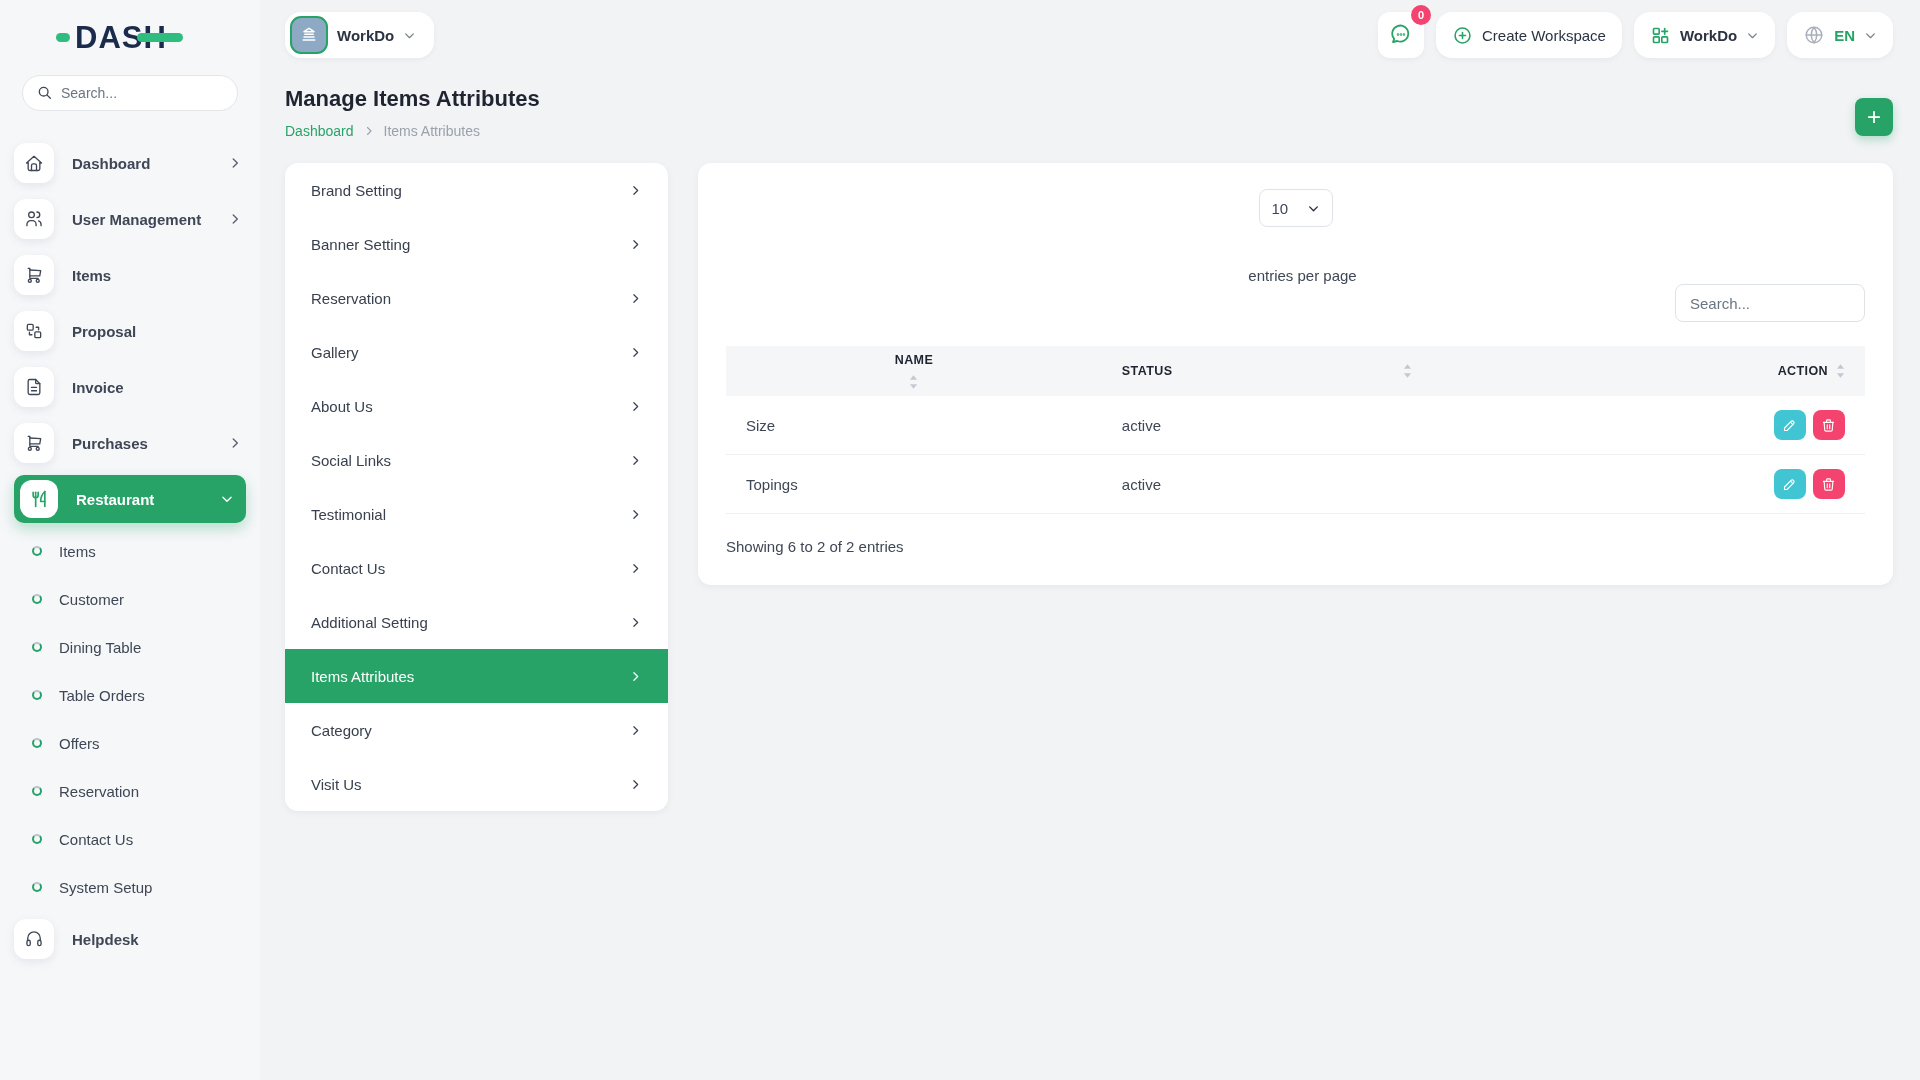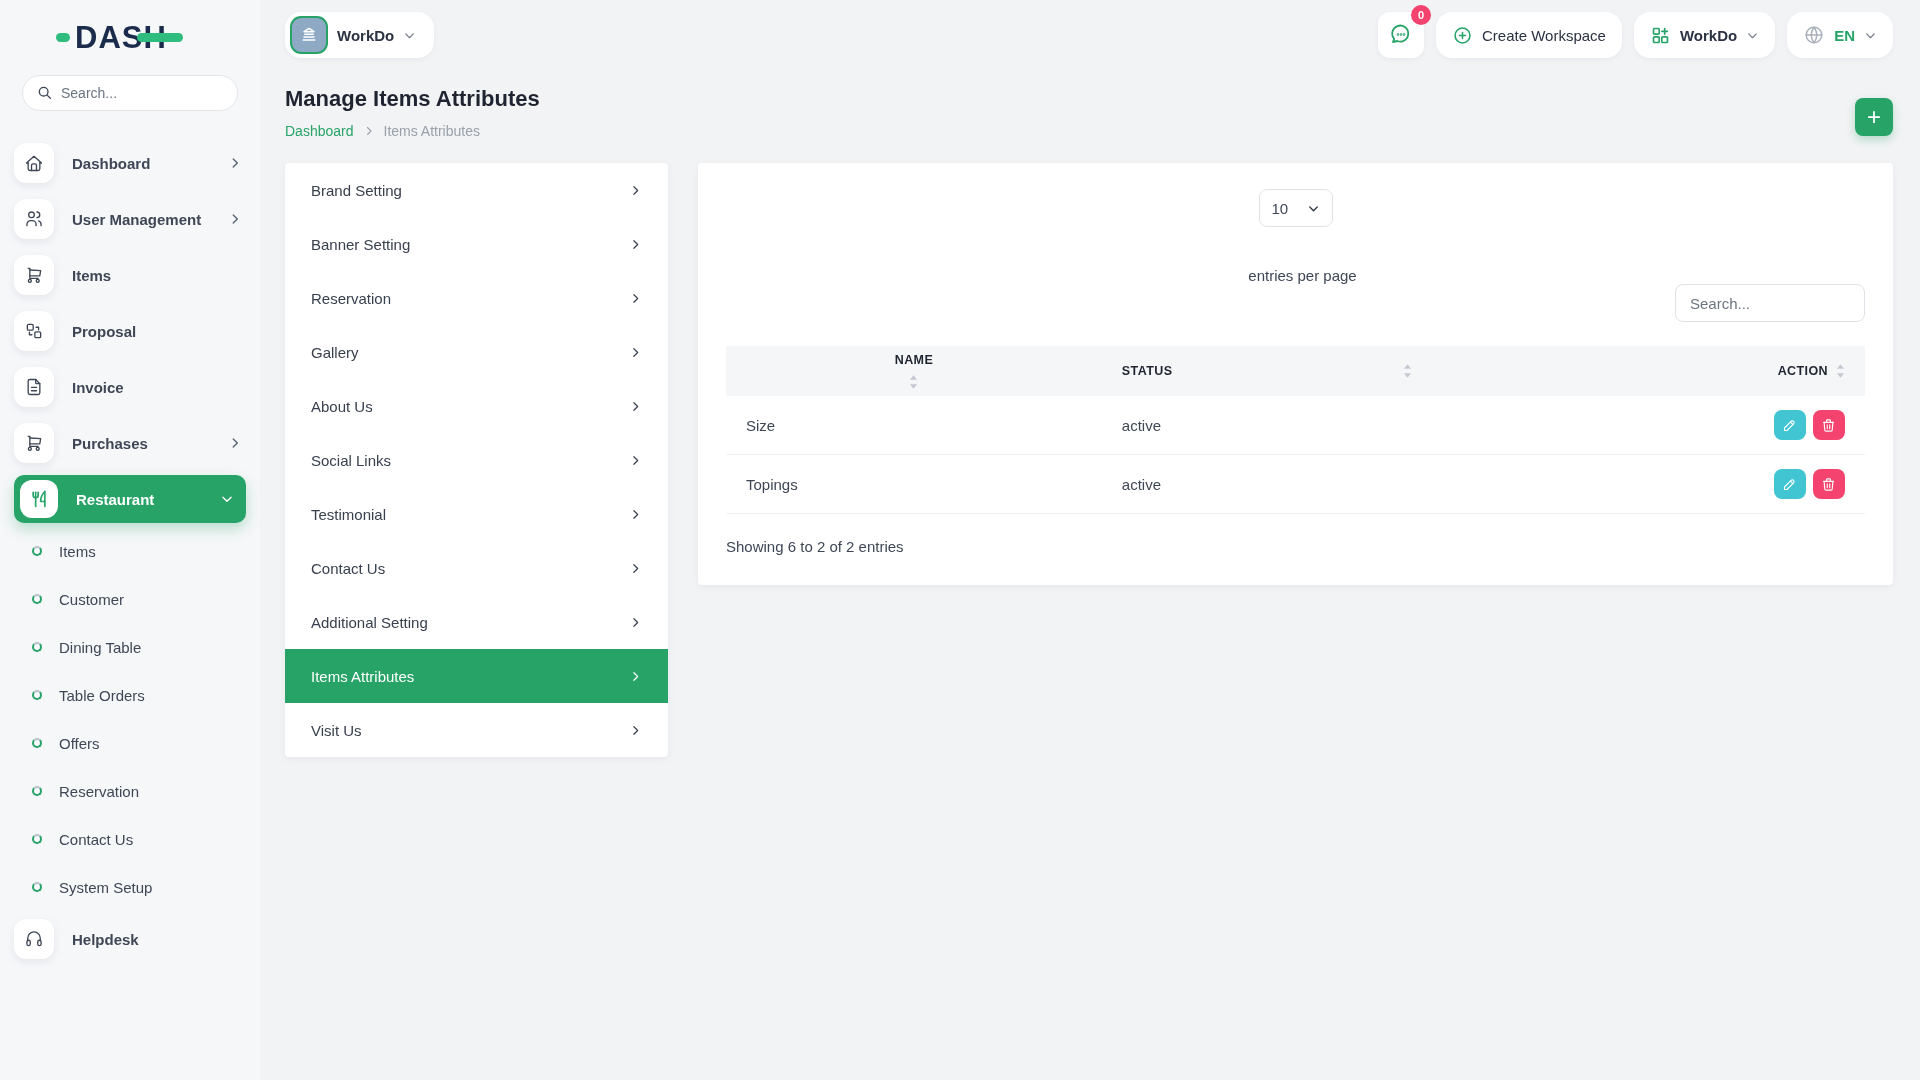--- a/index.html
+++ b/index.html
@@ -71,21 +71,21 @@
   .page-title { font-size:22px; font-weight:700; color:#1f2430; }
   .breadcrumb { display:flex; align-items:center; gap:9px; margin-top:11px; font-size:14px; }
   .bc-link { color:#27a368; text-decoration:none; cursor:pointer; }
   .bc-current { color:#9aa1ab; }
   .add-btn { width:38px; height:38px; border:none; border-radius:8px; background:#27a368;
     color:#fff; font-size:24px; font-weight:500; line-height:1; cursor:pointer;
     display:flex; align-items:center; justify-content:center; margin-top:12px;
     box-shadow:0 4px 10px rgba(39,163,104,.3); }
 
   .content { display:flex; gap:30px; margin-top:24px; align-items:flex-start; }
-  .card { background:#fff; border-radius:4px; box-shadow:0 2px 6px rgba(150,160,175,.12); }
+  .card { background:#fff; border-radius:13px; box-shadow:0 2px 6px rgba(150,160,175,.12); }
 
   .menu-card { width:383px; flex-shrink:0; overflow:hidden; padding:0; }
   .menu-item { display:flex; align-items:center; justify-content:space-between; height:54px;
     padding:0 26px; text-decoration:none; color:#39404e; font-size:15px; font-weight:500;
     cursor:pointer; }
   .menu-item .chev { width:13px; height:13px; color:#39404e; }
   .menu-item.active { background:#27a368; color:#fff; }
   .menu-item.active .chev { color:#fff; }
 
   .table-card { flex:1; padding:26px 28px 30px; }
@@ -437,20 +437,26 @@
               <polyline points="9 5 16 12 9 19"></polyline>
             </svg>
         </a>
         <a class="menu-item active">
           <span>Items Attributes</span>
           <svg class="chev" viewBox="0 0 24 24" fill="none" stroke="currentColor" stroke-width="2.2" stroke-linecap="round" stroke-linejoin="round">
               <polyline points="9 5 16 12 9 19"></polyline>
             </svg>
         </a>
         <a class="menu-item">
+          <span>Category</span>
+          <svg class="chev" viewBox="0 0 24 24" fill="none" stroke="currentColor" stroke-width="2.2" stroke-linecap="round" stroke-linejoin="round">
+              <polyline points="9 5 16 12 9 19"></polyline>
+            </svg>
+        </a>
+        <a class="menu-item">
           <span>Visit Us</span>
           <svg class="chev" viewBox="0 0 24 24" fill="none" stroke="currentColor" stroke-width="2.2" stroke-linecap="round" stroke-linejoin="round">
               <polyline points="9 5 16 12 9 19"></polyline>
             </svg>
         </a>
       </div>
 
       <div class="card table-card">
 
         <div class="table-controls">

